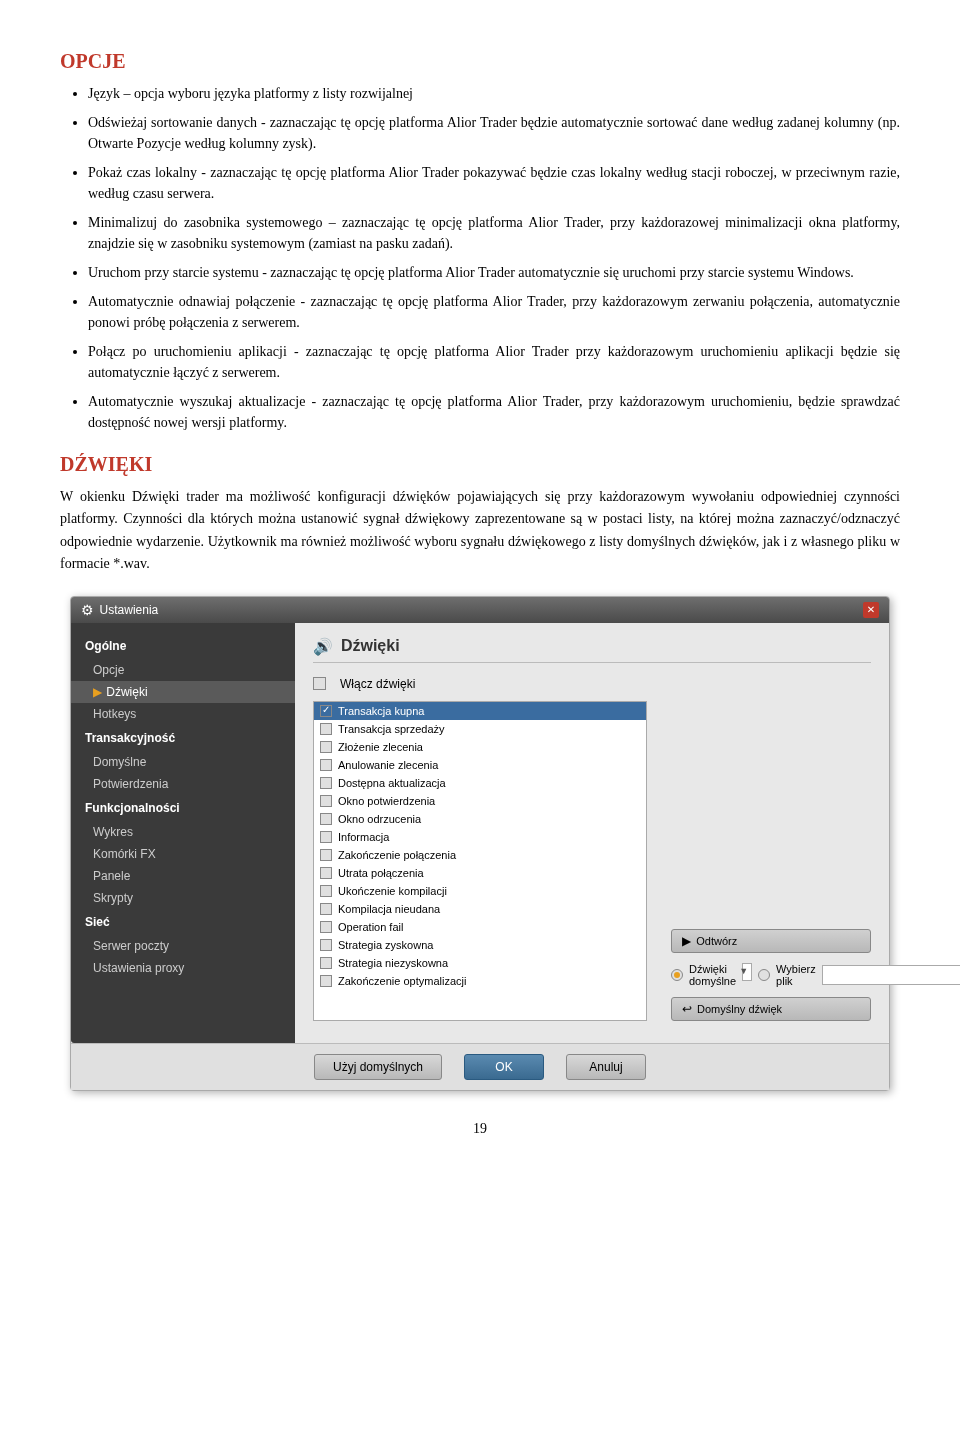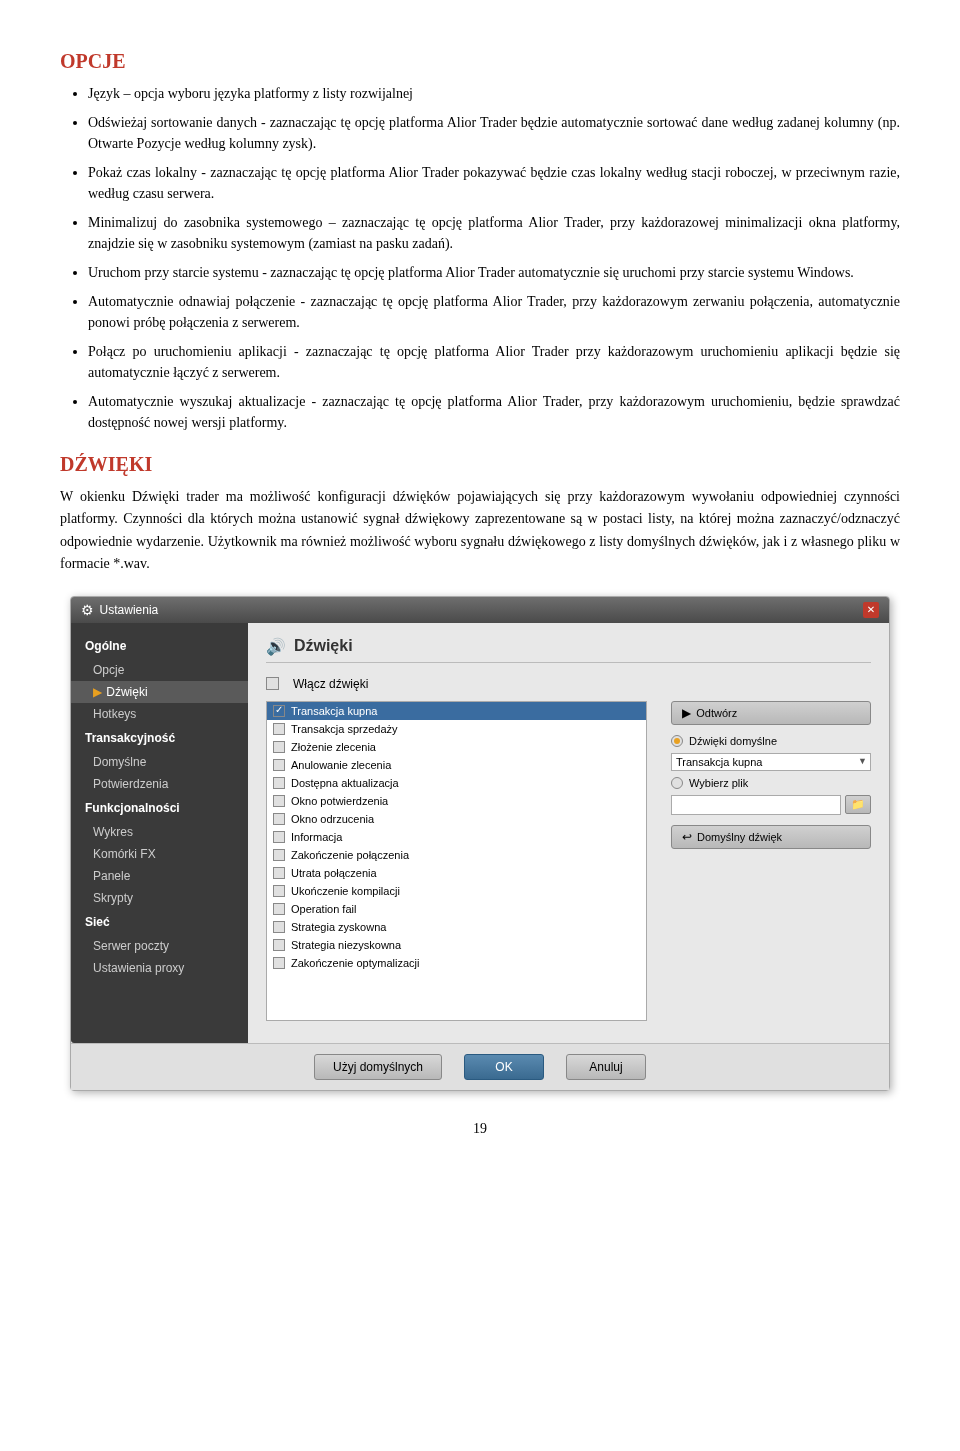--- a/index.html
+++ b/index.html
@@ -86,21 +86,21 @@
       display: flex;
       align-items: center;
       justify-content: center;
     }
     .dialog-body {
       display: flex;
       min-height: 420px;
     }
     
     .dialog-sidebar {
-      width: 177px;
+      width: 224px;
       background: #3a3a3a;
       color: #ccc;
       padding: 10px 0;
       border-radius: 0 0 0 3px;
     }
     .sidebar-group-label {
       color: #fff;
       font-weight: bold;
       padding: 6px 14px;
       font-size: 12px;
@@ -153,20 +153,21 @@
       width: 13px;
       height: 13px;
       border: 1px solid #888;
       background: #e0e0e0;
       display: inline-block;
     }
     
     .content-split {
       display: flex;
       gap: 24px;
+      align-items: flex-end;
     }
     
     .sound-list-container {
       flex: 1;
     }
     .sound-list {
       background: #fff;
       border: 1px solid #aaa;
       height: 320px;
       overflow-y: auto;
@@ -219,21 +220,21 @@
       font-size: 11px;
       display: flex;
       align-items: center;
       gap: 5px;
     }
     .ctrl-button .btn-icon {
       font-size: 12px;
     }
     .radio-group {
       display: flex;
-      flex-direction: column;
+      flex-direction: row;
       gap: 6px;
     }
     .radio-row {
       display: flex;
       align-items: center;
       gap: 6px;
       font-size: 11px;
     }
     .radio-dot {
       width: 12px;
@@ -448,20 +449,24 @@
               <div class="sound-list-item">
                 <span class="snd-checkbox"></span>
                 <span>Utrata połączenia</span>
               </div>
               <div class="sound-list-item">
                 <span class="snd-checkbox"></span>
                 <span>Ukończenie kompilacji</span>
               </div>
               <div class="sound-list-item">
                 <span class="snd-checkbox"></span>
+                <span>Kompilacja nieudana</span>
+              </div>
+              <div class="sound-list-item">
+                <span class="snd-checkbox"></span>
                 <span>Operation fail</span>
               </div>
               <div class="sound-list-item">
                 <span class="snd-checkbox"></span>
                 <span>Strategia zyskowna</span>
               </div>
               <div class="sound-list-item">
                 <span class="snd-checkbox"></span>
                 <span>Strategia niezyskowna</span>
               </div>

